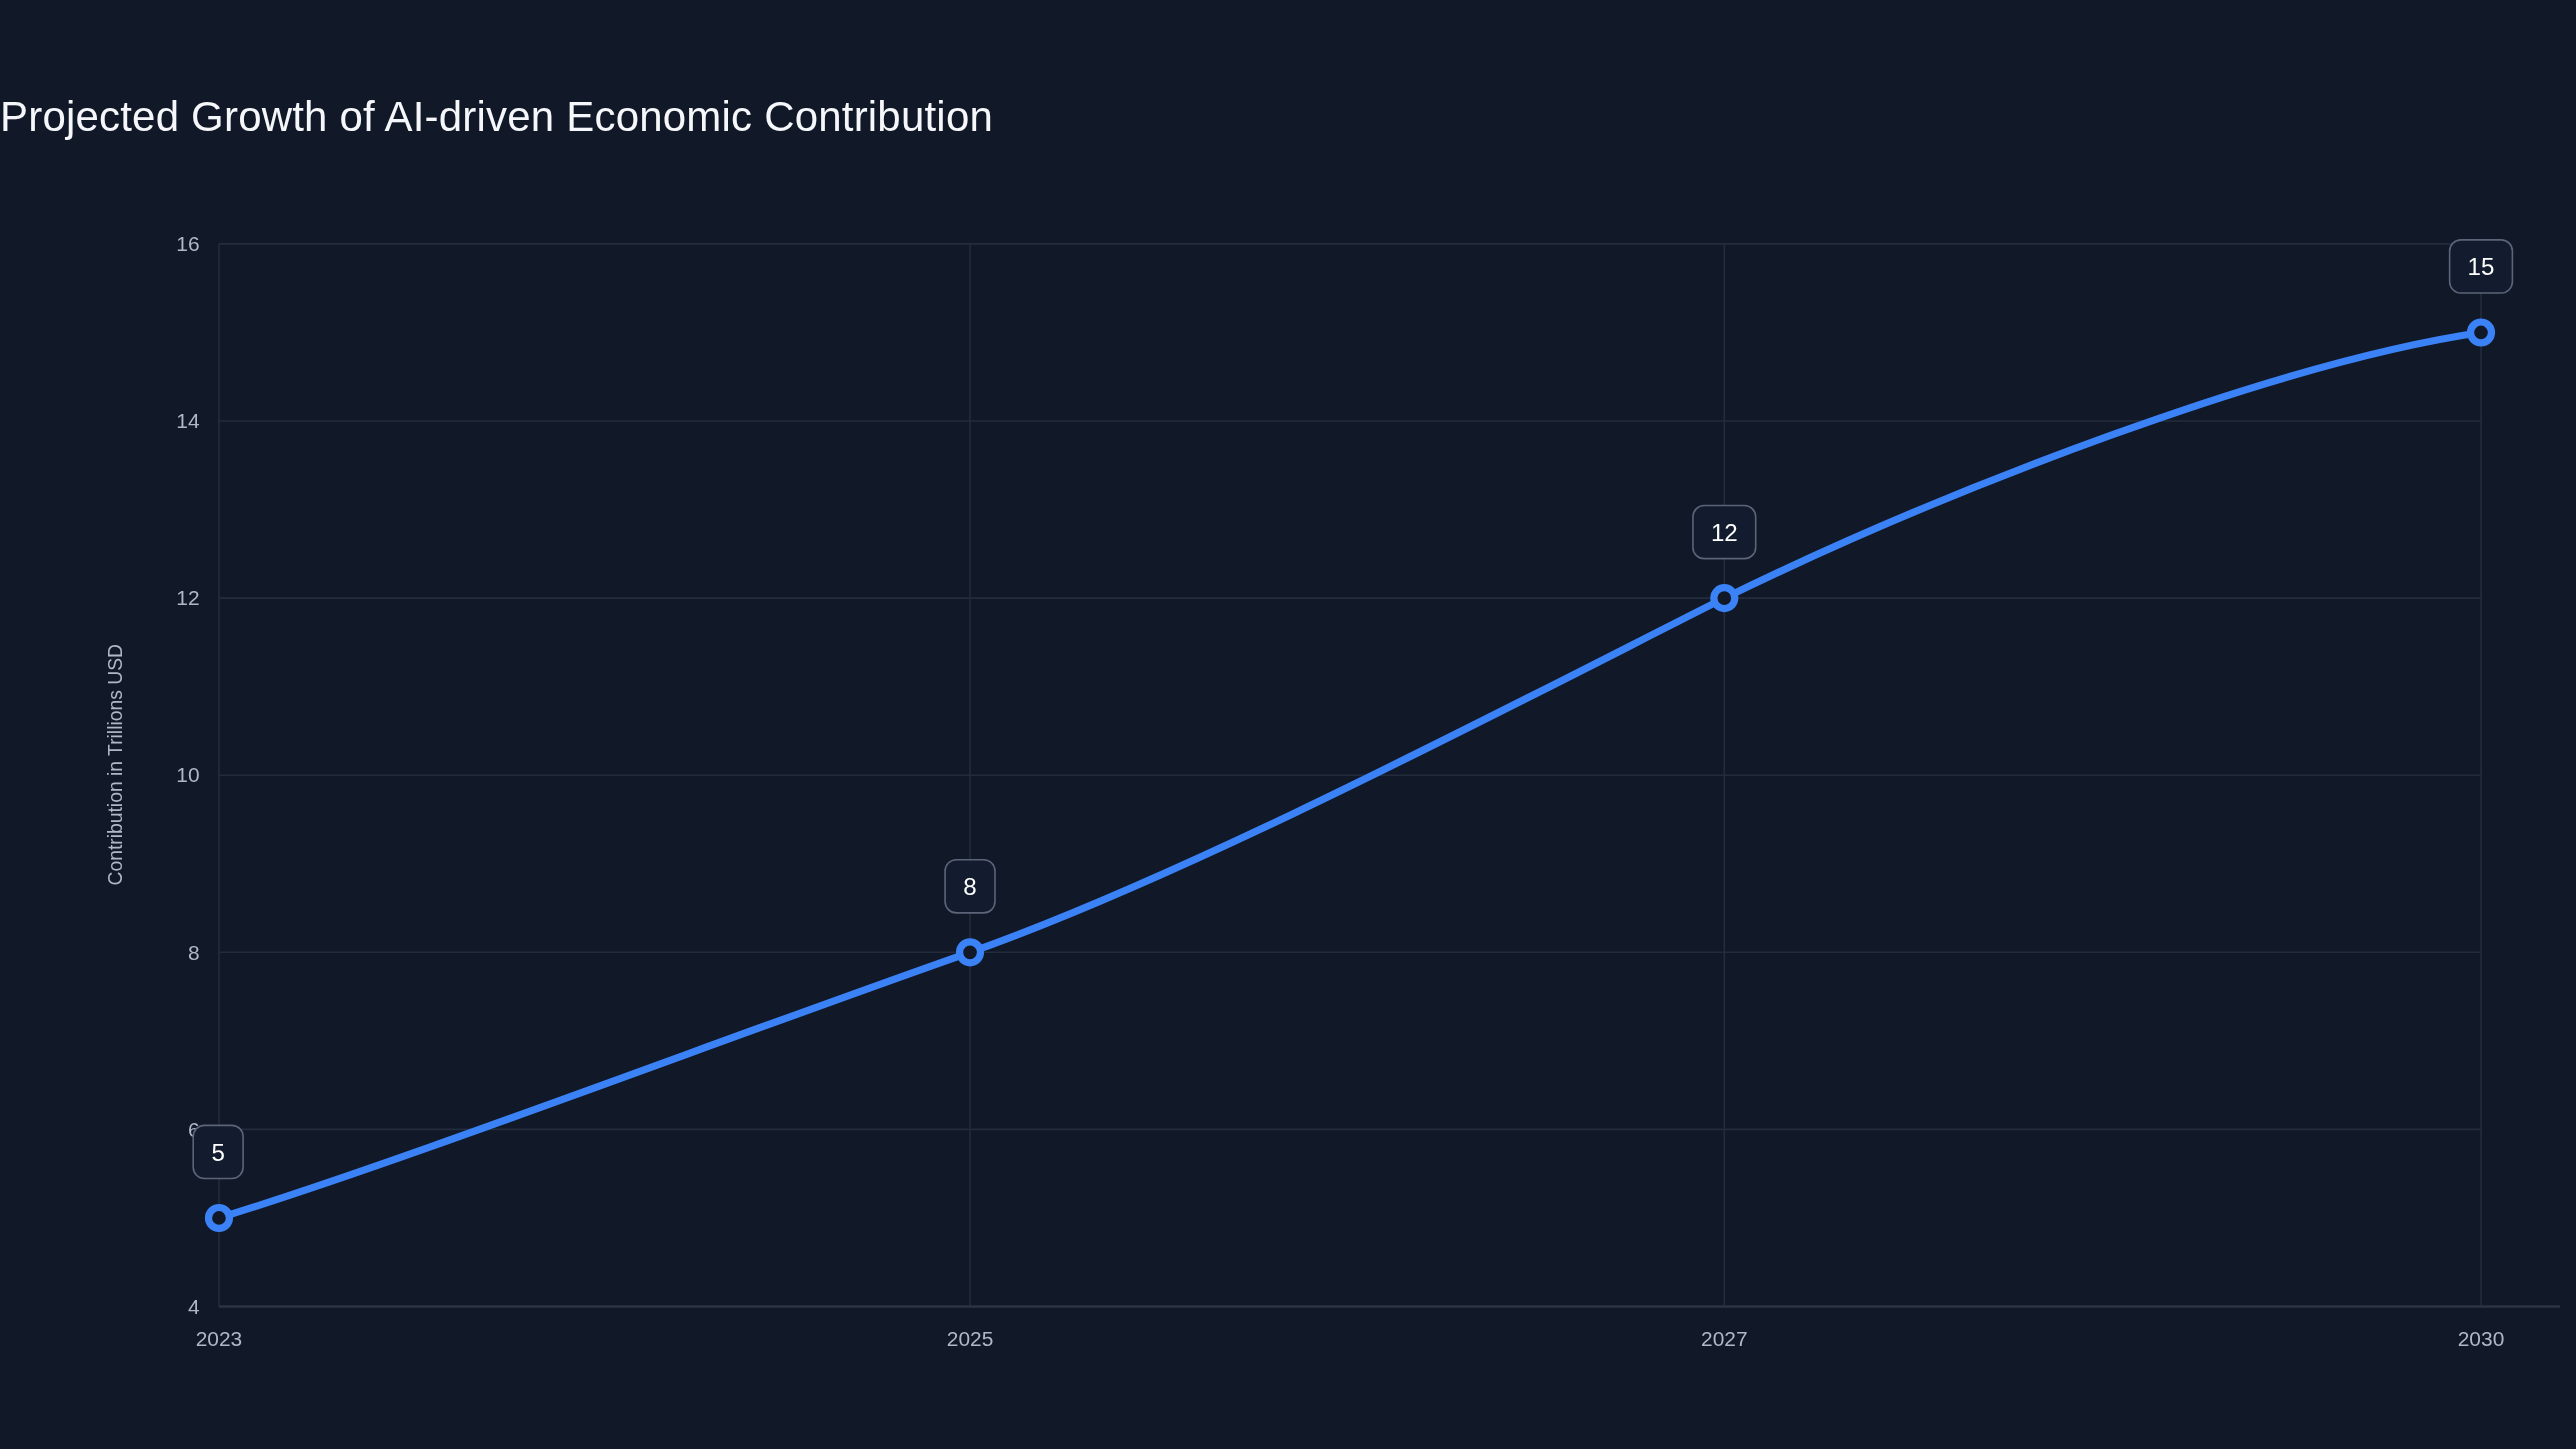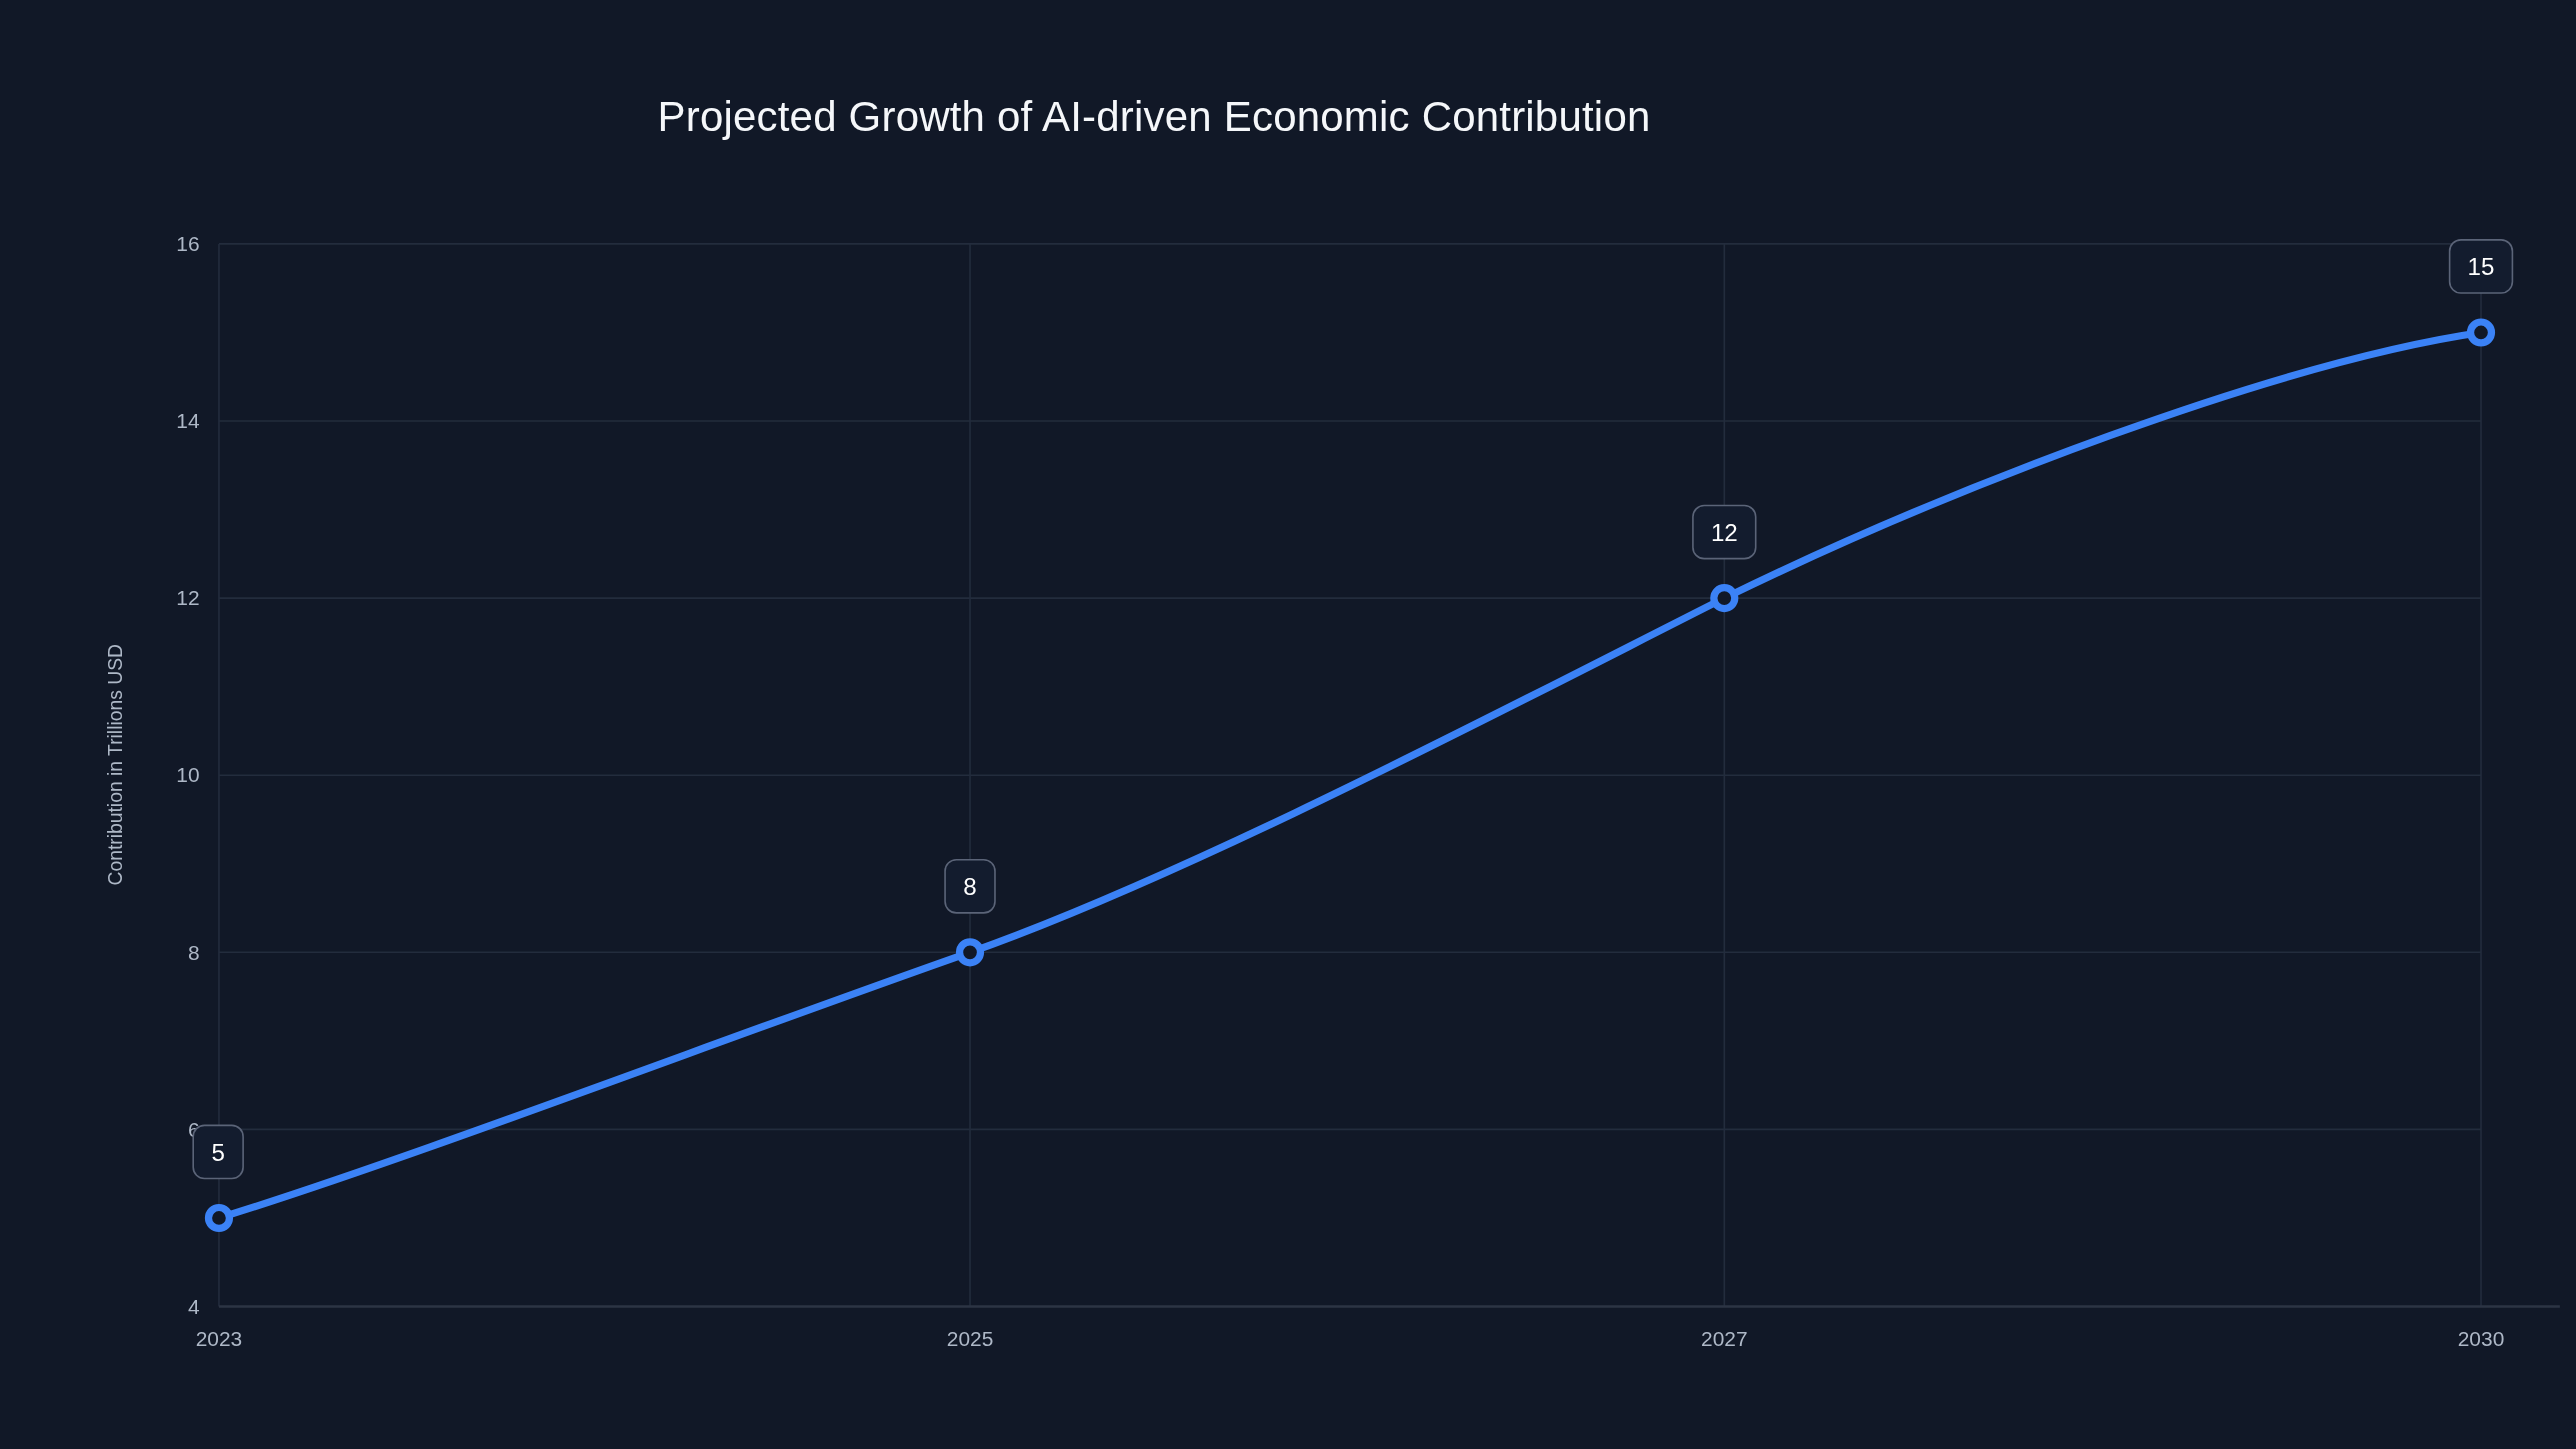--- a/index.html
+++ b/index.html
@@ -18,21 +18,20 @@
     position: relative;
     width: 2576px;
     height: 1449px;
     background: #111827;
   }
   #chart-title {
     position: absolute;
     left: 0;
     top: 93px;
     width: 2308px;
-    text-align: center;
     color: #f5f7fa;
     font-size: 42px;
     font-weight: 400;
     letter-spacing: 0.2px;
     white-space: nowrap;
   }
   #plot-svg {
     position: absolute;
     left: 0;
     top: 0;

